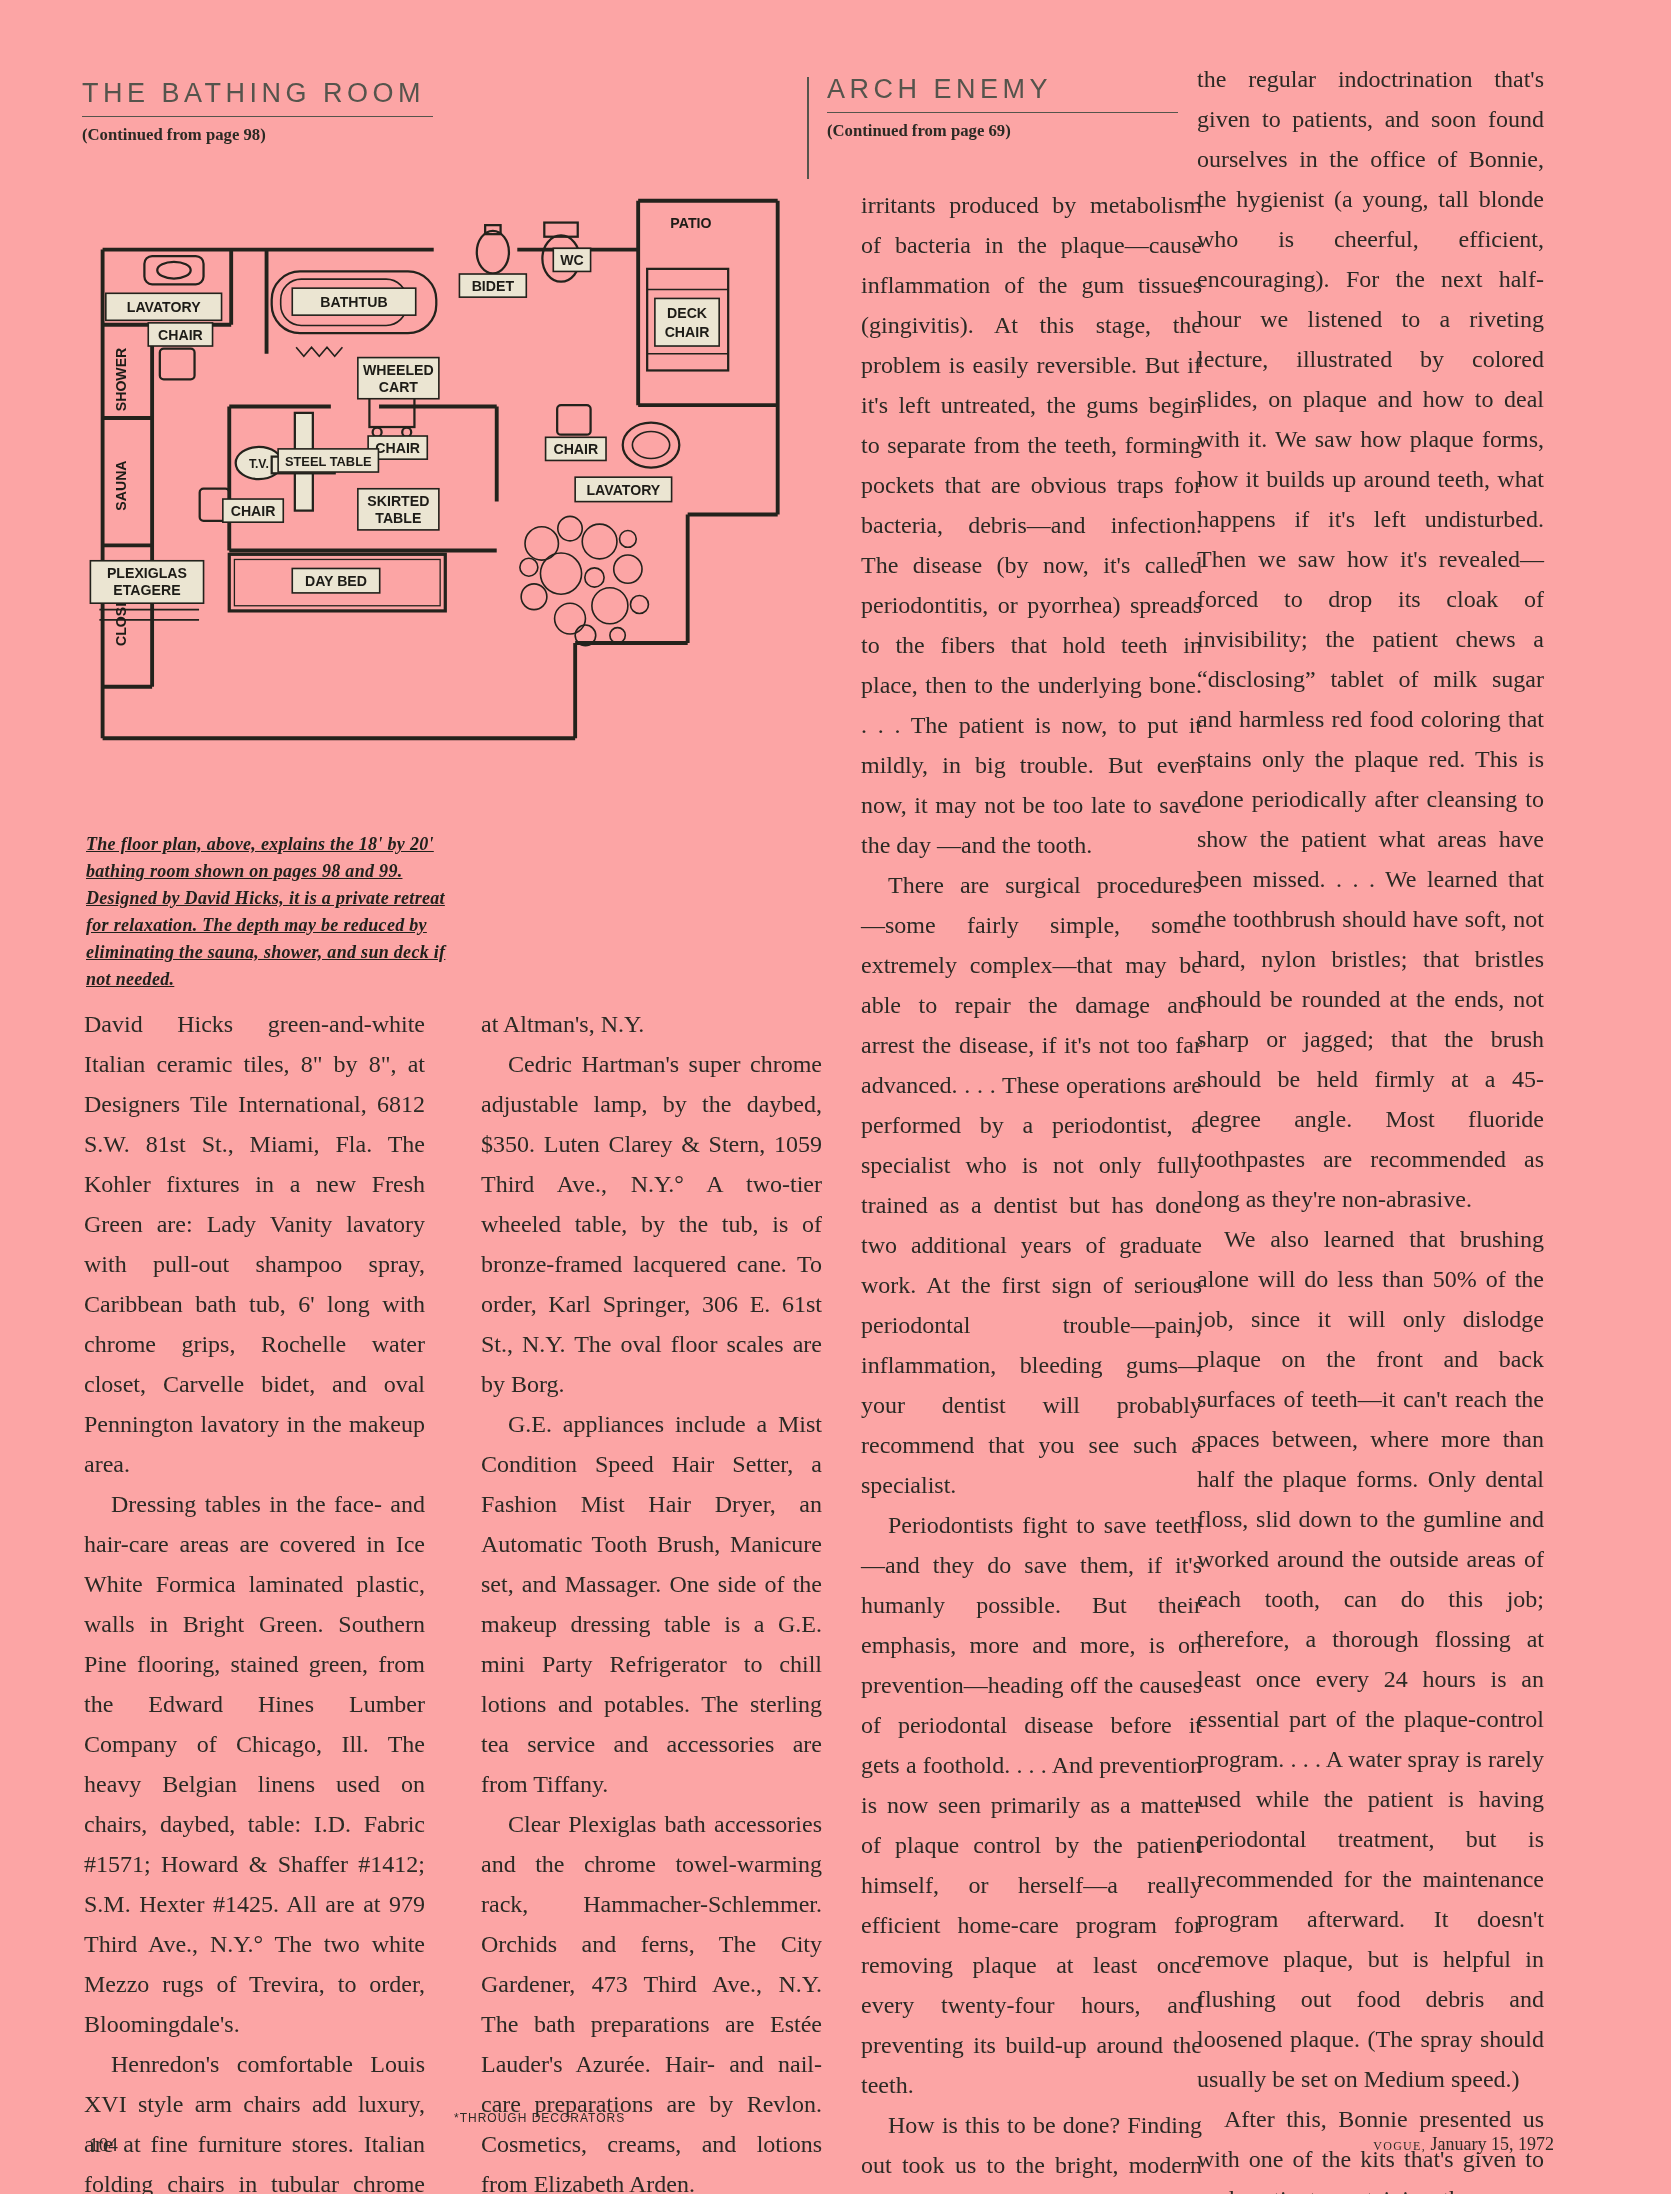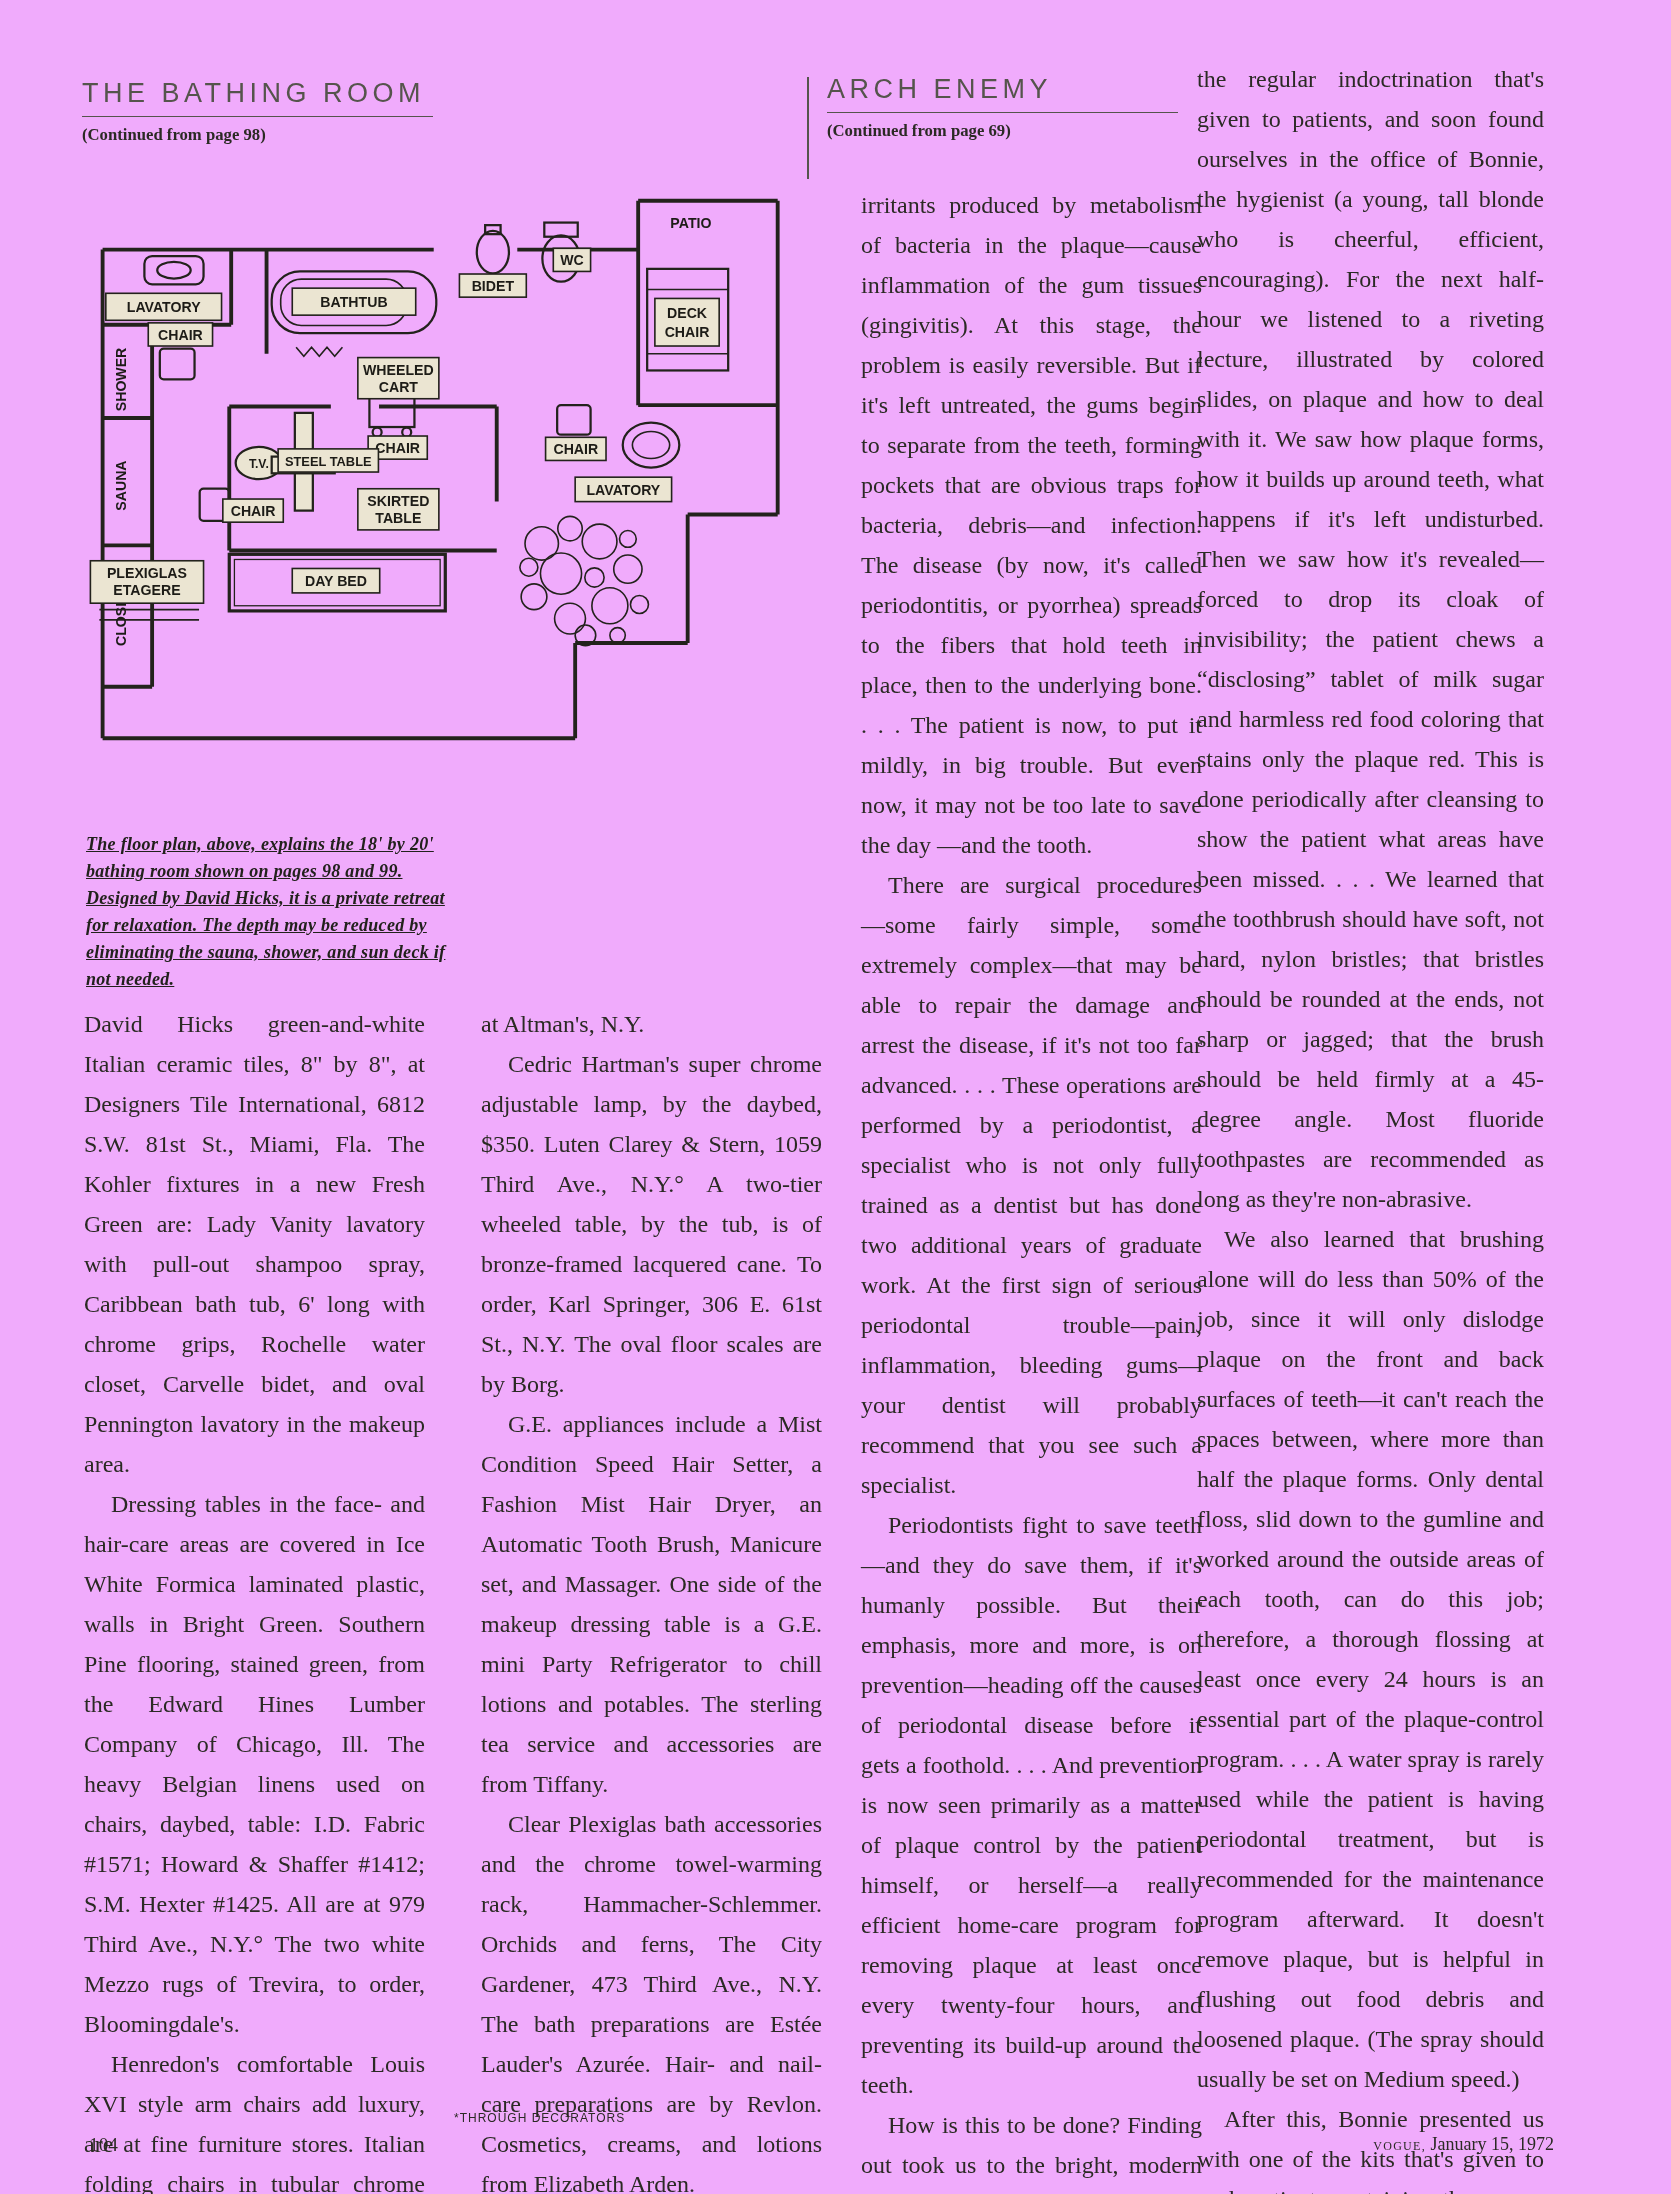--- a/index.html
+++ b/index.html
@@ -1,18 +1,18 @@
 <!DOCTYPE html>
 <html style="font-size:10.3px"><head>
 <meta charset="utf-8">
 <style>
   html,body { margin:0; padding:0; background:#c9c4b4; }
   .page {
     position:relative; width:1672px; height:2194px;
-    background:#f0abfc; color:#2b2a24; overflow:hidden;
+    background:#fca5a5; color:#2b2a24; overflow:hidden;
     font-family:"Liberation Serif","DejaVu Serif",serif;
   }
   .art-head { position:absolute; }
   .art-title {
     margin:0; font-family:"Liberation Sans","DejaVu Sans",sans-serif;
     font-weight:400; font-size:27px; line-height:1; letter-spacing:4.5px;
     color:#55544c;
   }
   .title-rule { border-top:1.9px solid #55544c; margin-top:9px; }
   .continued { margin:7.7px 0 0 0; font-size:16.7px; font-weight:bold; color:#2b2a24; }

